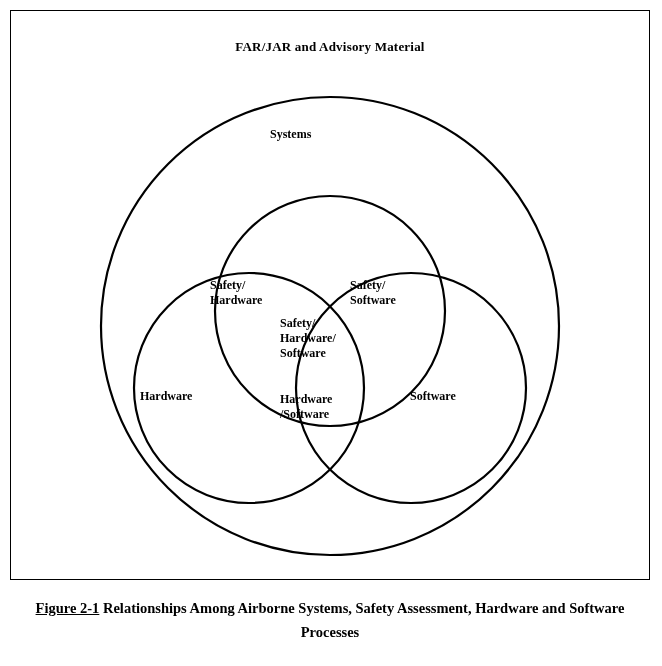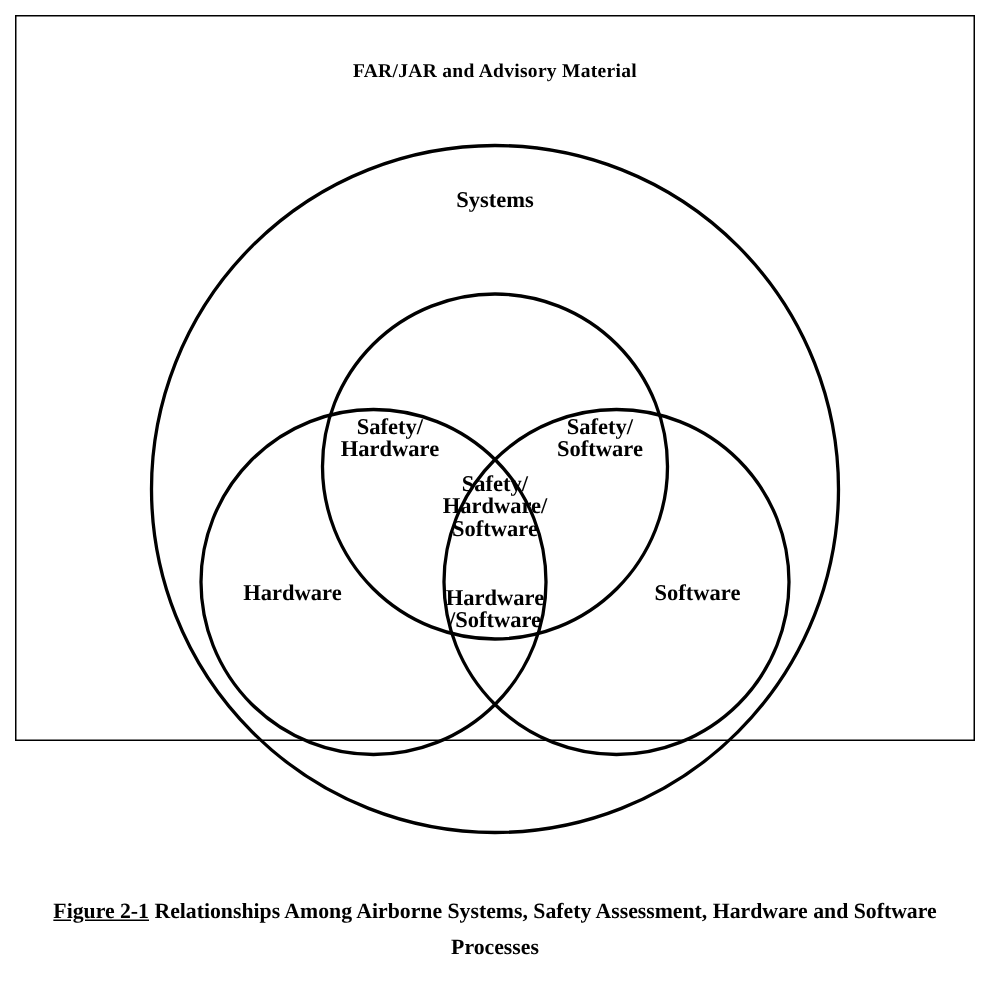--- a/index.html
+++ b/index.html
@@ -14,21 +14,21 @@
     color: #000000;
     position: relative;
     overflow: hidden;
   }
 
   #figure-frame {
     position: absolute;
     left: 10px;
     top: 10px;
     width: 640px;
-    height: 484px;
+    height: 570px;
     border: 1px solid #000000;
     box-sizing: border-box;
     background: #ffffff;
   }
 
   #venn-stage {
     position: absolute;
     left: 0;
     top: 0;
     width: 638px;
@@ -41,22 +41,22 @@
     top: 28px;
     width: 100%;
     text-align: center;
     font-size: 13px;
     font-weight: bold;
     letter-spacing: 0.2px;
   }
 
   .venn-label {
     position: absolute;
-    text-align: center;
-    font-size: 15px;
+    text-align: left;
+    font-size: 12px;
     font-weight: bold;
     line-height: 15px;
     white-space: pre-line;
   }
 
   #label-systems       { left: 259px; top: 116px; width: 120px; }
   #label-safety        { left: 269px; top: 197px; width: 100px; }
   #label-safety-hw     { left: 199px; top: 267px; width: 100px; }
   #label-safety-sw     { left: 339px; top: 267px; width: 100px; }
   #label-safety-hw-sw  { left: 269px; top: 305px; width: 100px; }

